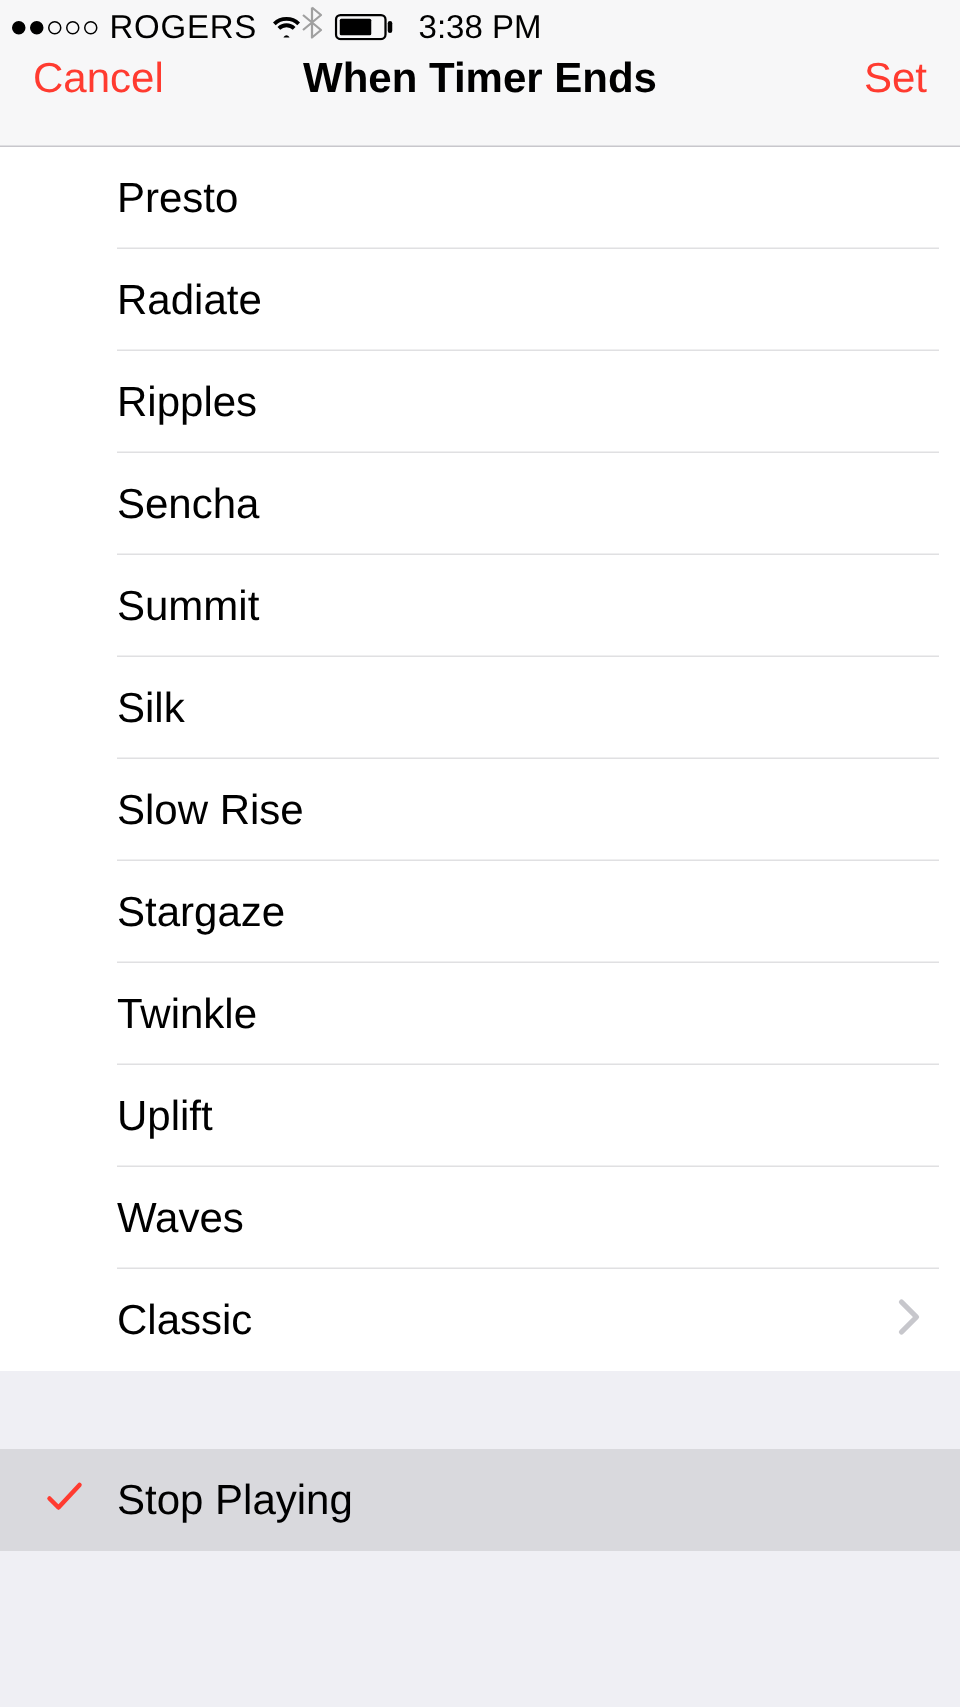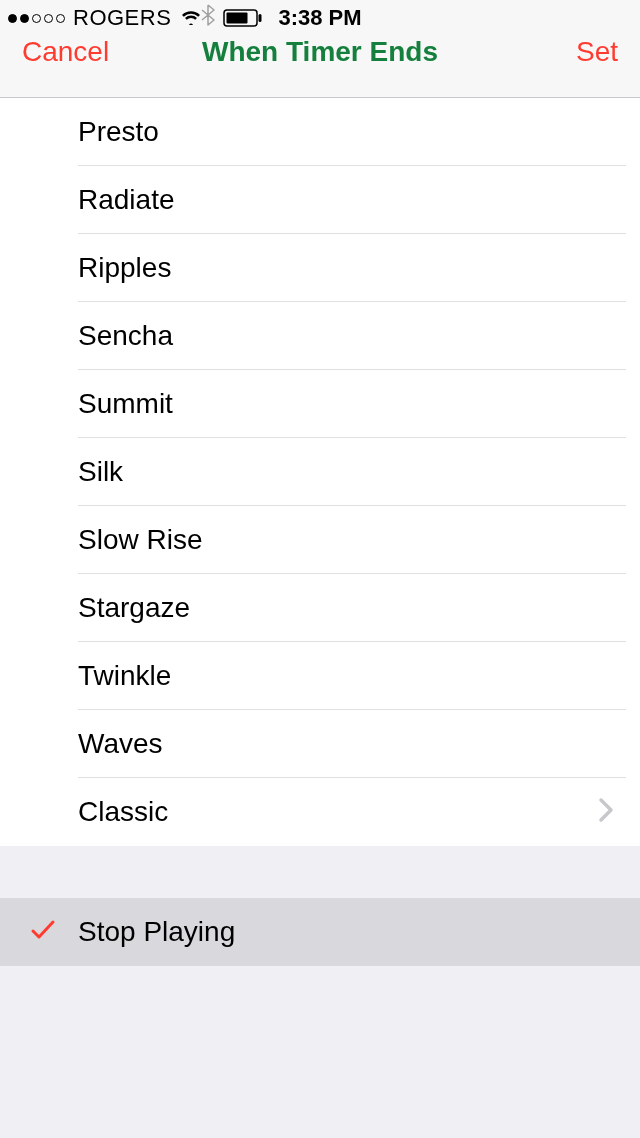--- a/index.html
+++ b/index.html
@@ -19,39 +19,39 @@
       justify-content: flex-start;
       padding: 0 8px;
       font-size: 22px;
     }
     .status-left { display: flex; align-items: center; gap: 4px; }
     .signal-dots { display: flex; gap: 3px; align-items: center; }
     .dot { width: 9px; height: 9px; border-radius: 50%; border: 1.2px solid #000; }
     .dot.filled { background: #000; }
     .carrier { font-size: 22px; letter-spacing: 0.5px; margin-left: 4px; }
     .wifi-icon { margin-left: 6px; }
-    .status-time { font-weight: 700; font-size: 22px; position: absolute; left: 50%; transform: translateX(-50%); }
+    .status-time { font-weight: 400; font-size: 22px; position: absolute; left: 50%; transform: translateX(-50%); }
     .status-right { display: flex; align-items: center; gap: 8px; }
     .bt-icon { opacity: 0.35; }
     .battery { display: flex; align-items: center; }
     .nav-bar {
       height: 62px;
       background: #f7f7f8;
       border-bottom: 1px solid #c8c7cc;
       display: flex;
       align-items: flex-start;
       justify-content: space-between;
       padding: 0 22px;
       position: relative;
     }
     .nav-btn { color: #ff3b30; font-size: 28px; font-weight: 400; cursor: pointer; }
     .nav-title {
       font-size: 28px;
       font-weight: 600;
-      color: #15803d;
+      color: #000000;
       position: absolute;
       left: 50%;
       transform: translateX(-50%);
       white-space: nowrap;
     }
     .list { background: #fff; }
     .group-a { background: #fff; }
     .group-gap { height: 52px; background: #efeff4; }
     .row {
       height: 68px;
@@ -167,20 +167,25 @@
           <span class="row-label">Stargaze</span>
         </div>
       </div>
       <div class="row">
         <div class="row-inner">
           <span class="row-label">Twinkle</span>
         </div>
       </div>
       <div class="row">
         <div class="row-inner">
+          <span class="row-label">Uplift</span>
+        </div>
+      </div>
+      <div class="row">
+        <div class="row-inner">
           <span class="row-label">Waves</span>
         </div>
       </div>
       <div class="row">
         <div class="row-inner">
           <span class="row-label">Classic</span>
           <span class="chevron"><svg width="16" height="26" viewBox="0 0 16 26">
               <path d="M3 3 L13 13 L3 23" stroke="#c7c7cc" stroke-width="3.5" fill="none" stroke-linecap="round" stroke-linejoin="round"></path>
             </svg></span>
         </div>

